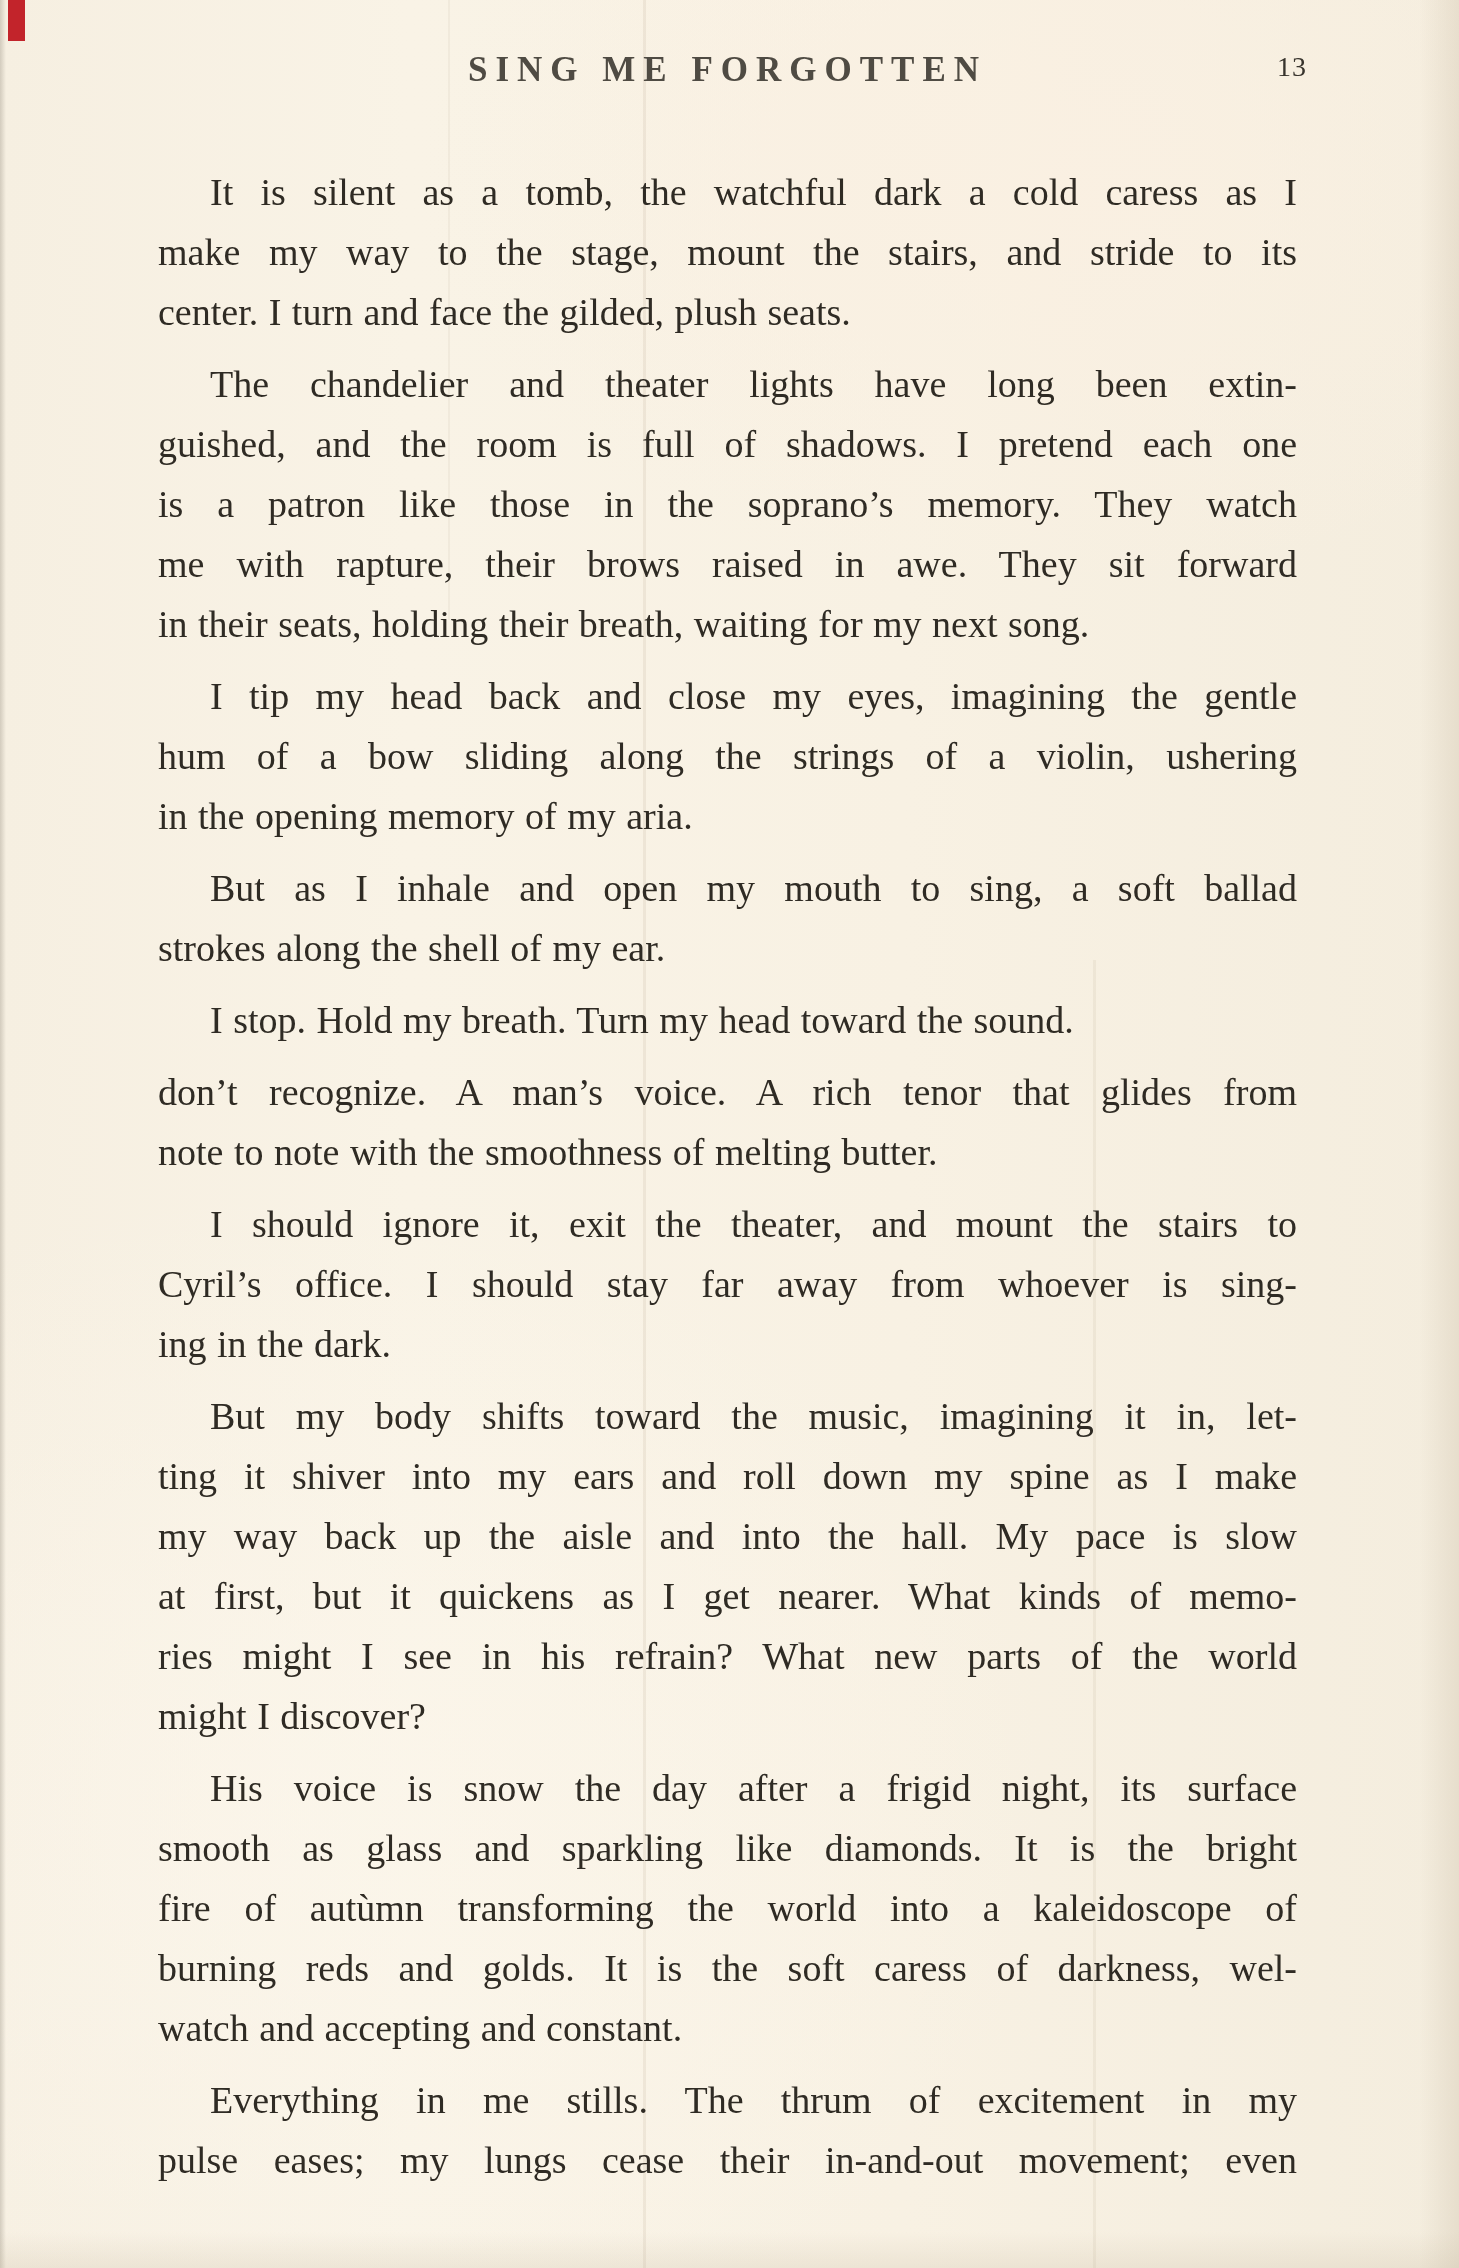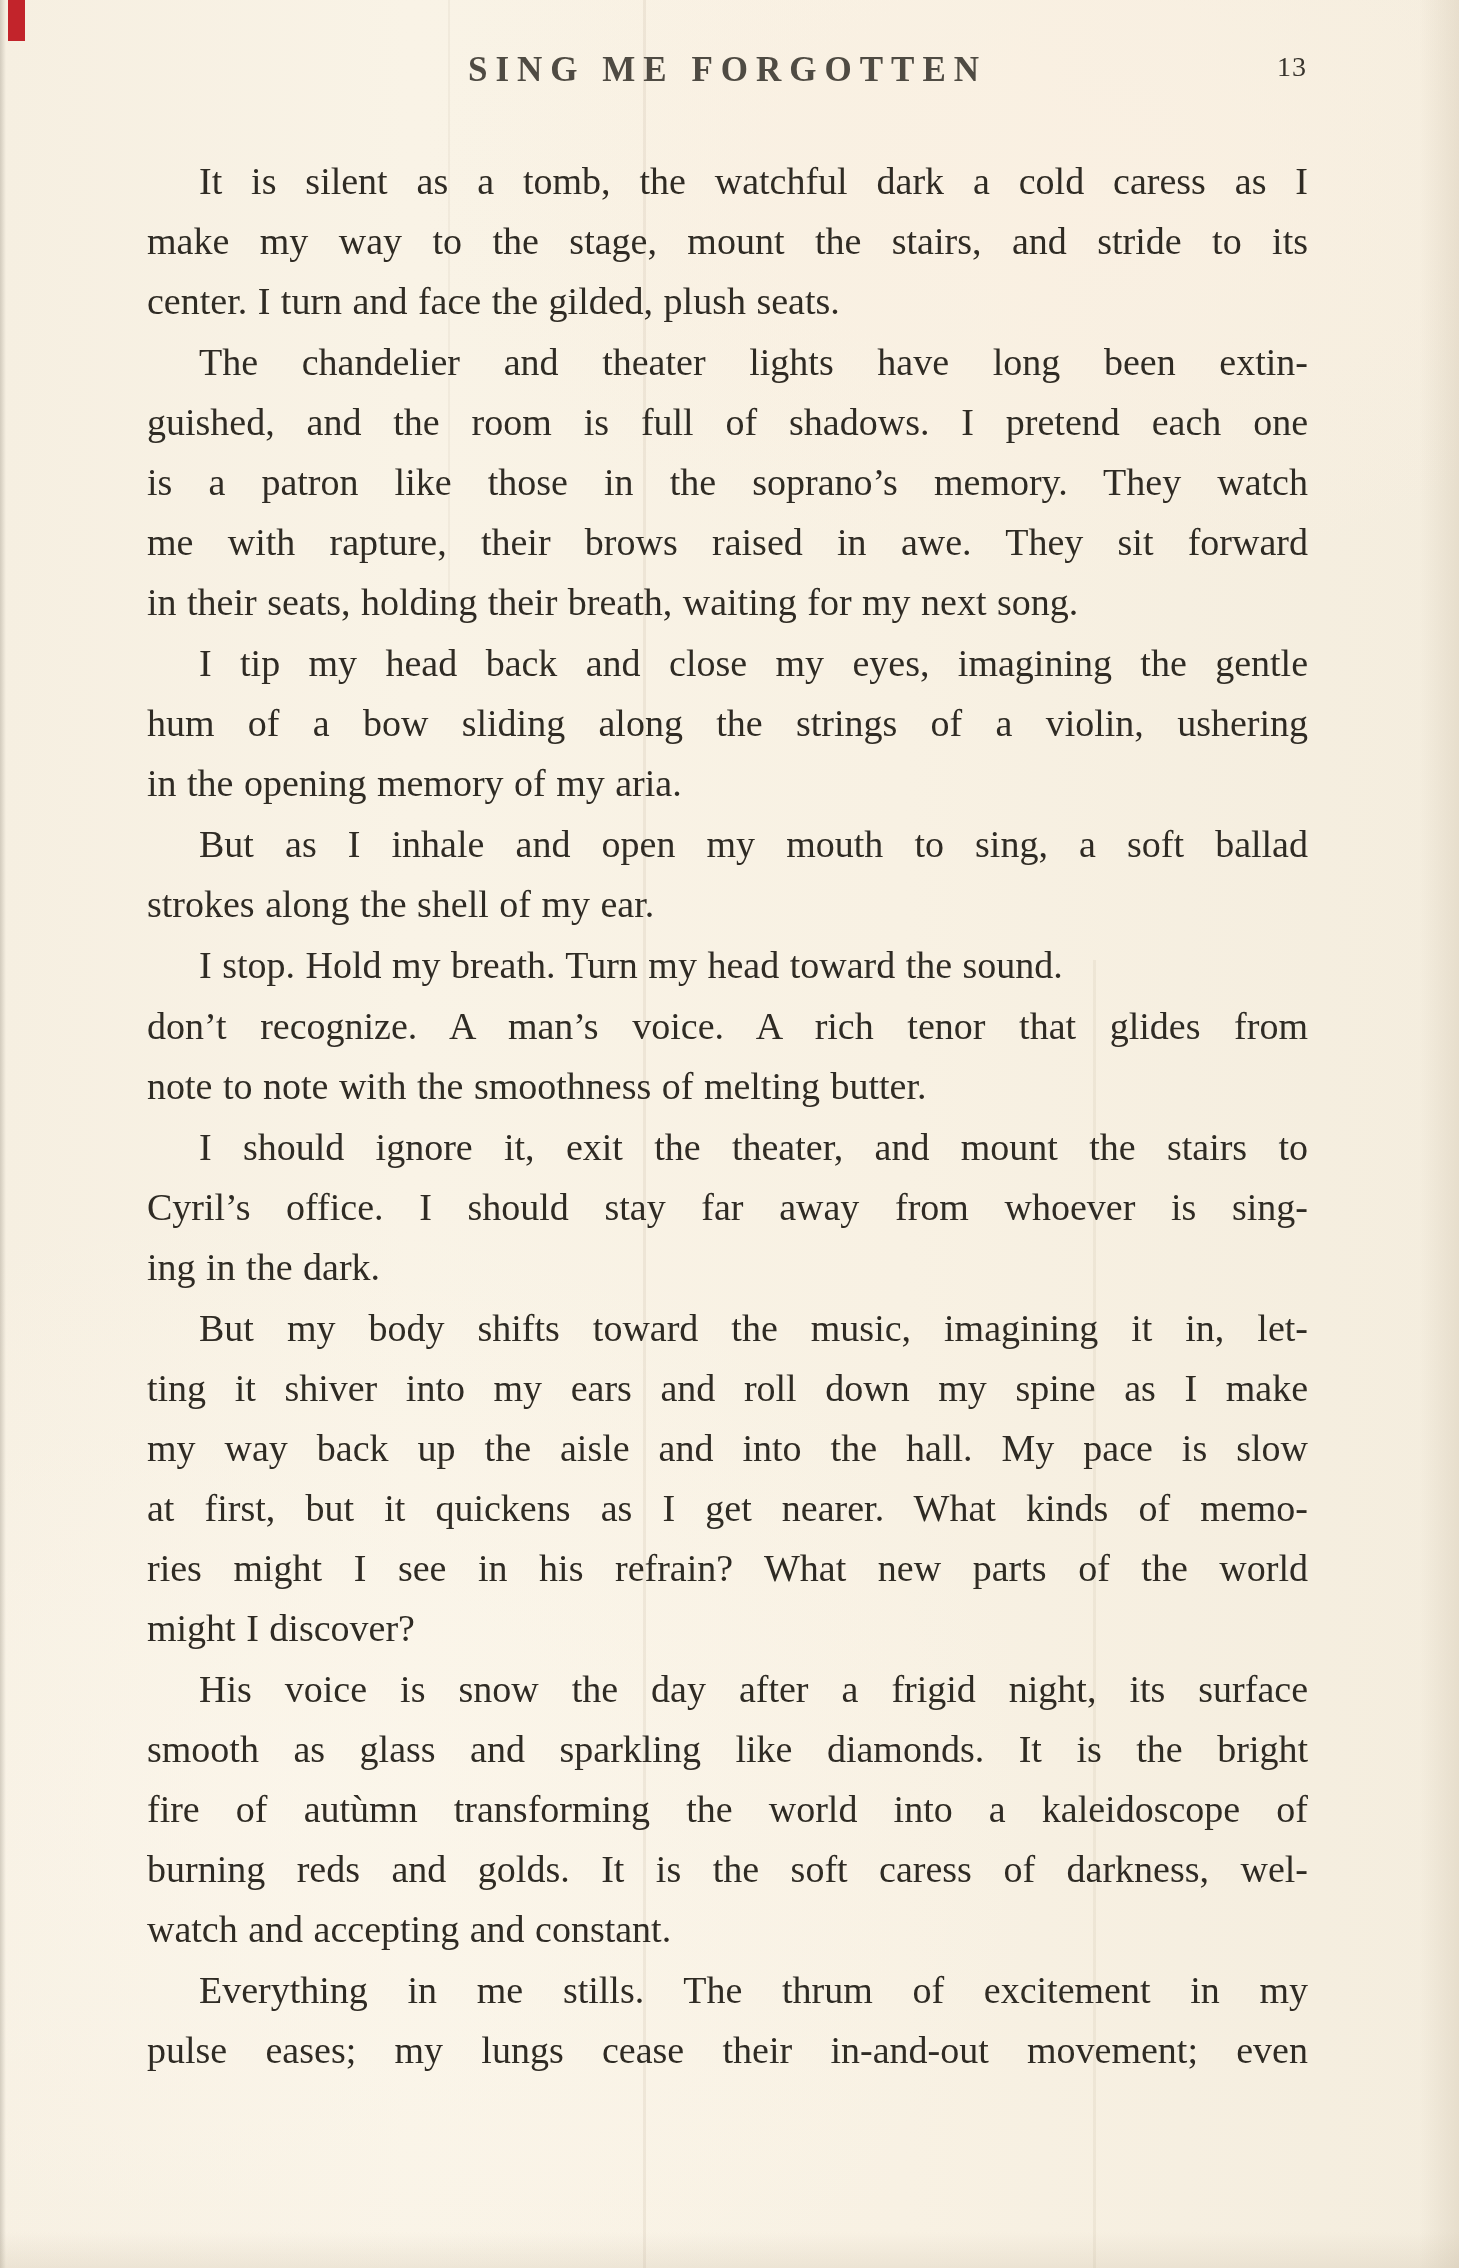--- a/index.html
+++ b/index.html
@@ -73,21 +73,21 @@
     letter-spacing: 1px;
     color: #38342d;
   }
   
   .body-text {
     position: absolute; left: 146px; right: 150px; top: 150px;
     color: #2f2b24;
     font-size: 38px;
     word-spacing: 1px;
   }
-  .paragraph { margin: 1px; }
+  .paragraph { margin: 12px; }
   .line {
     height: 60px;
     line-height: 60px;
     text-align: justify;
     text-align-last: justify;
     white-space: nowrap;
   }
   .line.indent { text-indent: 52px; }
   .line.last {
     text-align: right;

